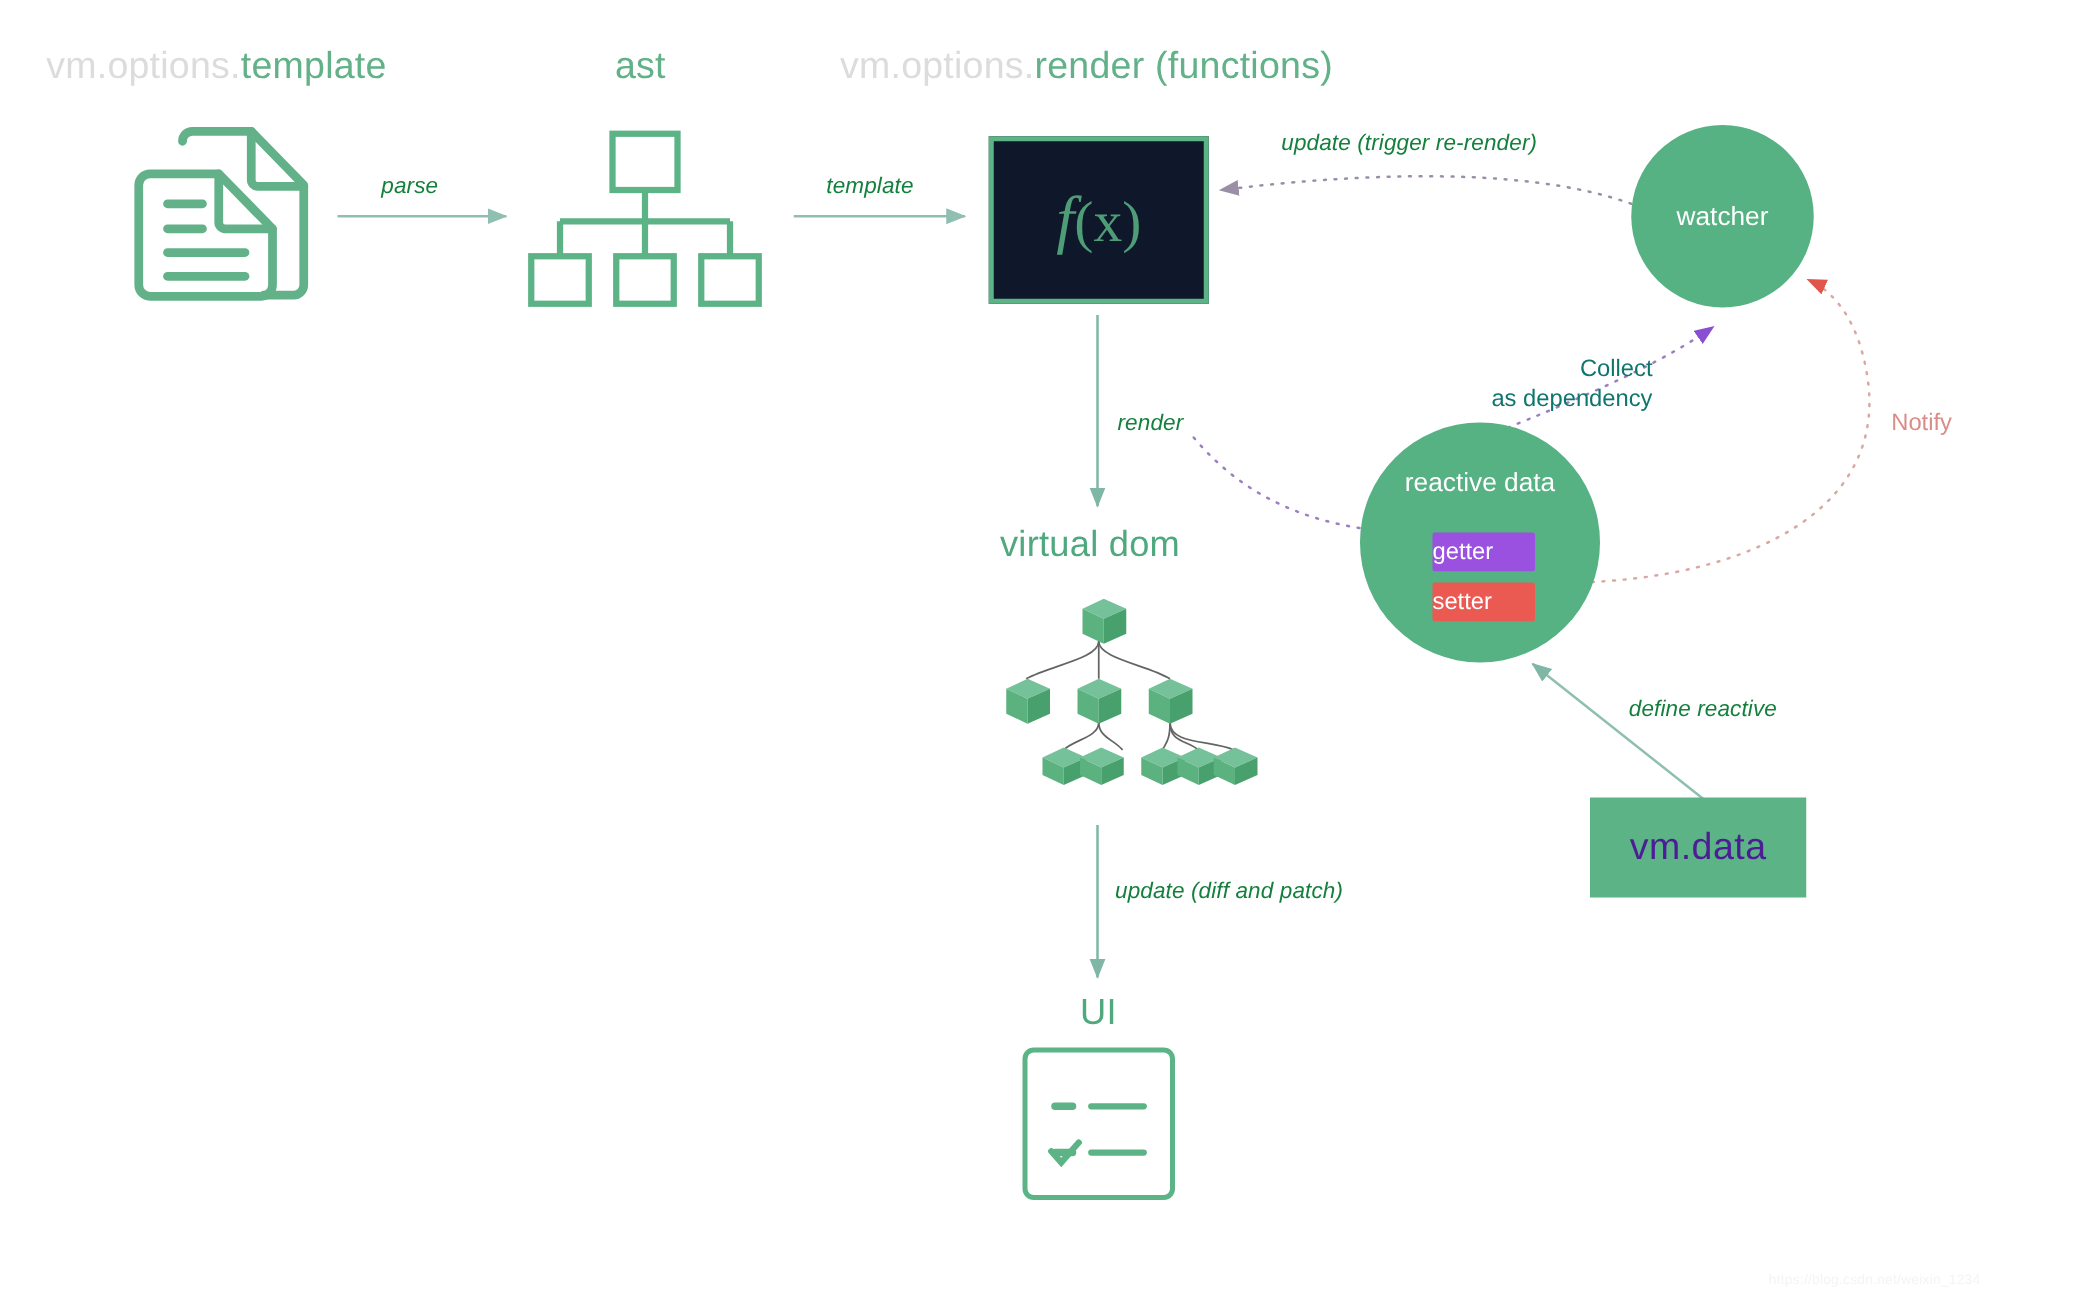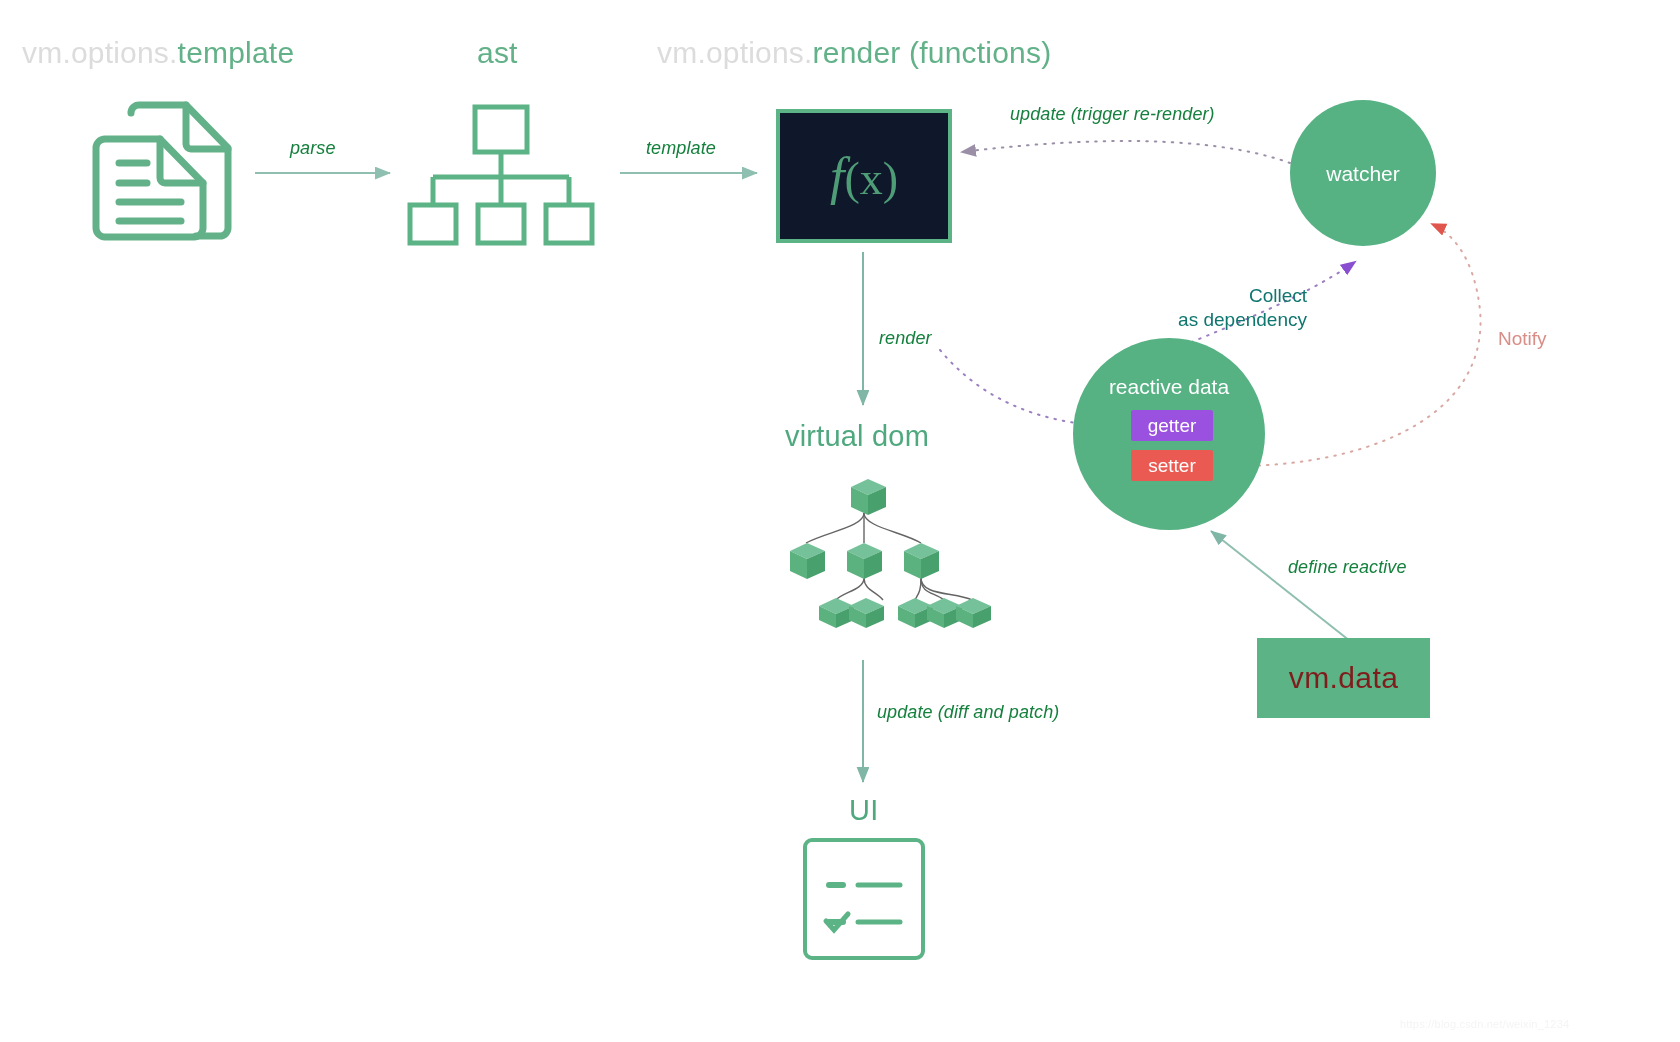--- a/index.html
+++ b/index.html
@@ -10,21 +10,21 @@
   body {
     width: 1680px;
     height: 1042px;
     position: relative;
     overflow: hidden;
     font-family: "Liberation Sans", sans-serif;
     -webkit-font-smoothing: antialiased;
   }
   #canvas {
     position: absolute;
-    left: 0; top: 0;
+    left: 15px; top: 0;
     width: 1528px;
     height: 1042px;
   }
   .abs { position: absolute; }
 
   
   .heading {
     font-size: 30px;
     white-space: nowrap;
     letter-spacing: 0.2px;
@@ -71,37 +71,37 @@
   .circle-text {
     color: #ffffff;
     font-size: 21px;
     white-space: nowrap;
   }
 
   
   .chip {
     display: flex;
     align-items: center;
-    justify-content: center;
     color: #ffffff;
     font-size: 19px;
     border-radius: 2px;
+    margin-top: 16px;
   }
   .chip-getter { background: #9b51e0; }
   .chip-setter { background: #eb5a52; }
 
   
   .data-box {
     background: #5cb386;
     display: flex;
     align-items: center;
     justify-content: center;
   }
   .data-box-text {
-    color: #7f1d1d;
+    color: #4c1d95;
     font-size: 30px;
     letter-spacing: 0.4px;
     white-space: nowrap;
   }
 
   
   .fx-box {
     border: 4px solid #5cb386;
     background: #0f172a;
     display: flex;

